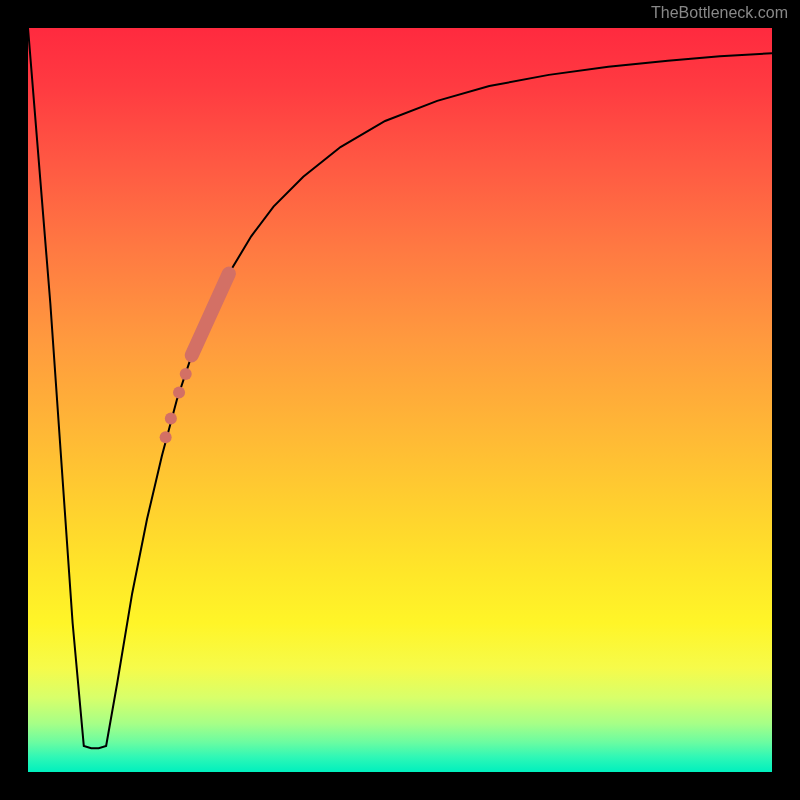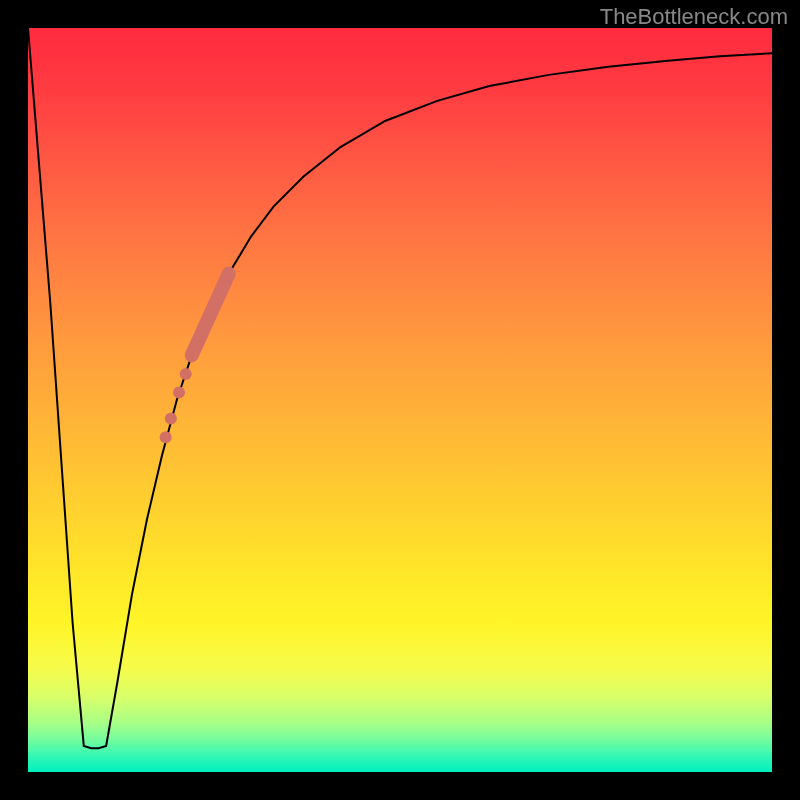--- a/index.html
+++ b/index.html
@@ -12,21 +12,21 @@
     width: 800px;
     height: 800px;
     position: relative;
     background: #000000;
   }
   .watermark {
     position: absolute;
     top: 4px;
     right: 12px;
     color: #888888;
-    font-size: 22px;
+    font-size: 16px;
     font-family: Arial, sans-serif;
     z-index: 10;
   }
   .plot-area {
     position: absolute;
     left: 28px;
     top: 28px;
     width: 744px;
     height: 744px;
     overflow: hidden;

